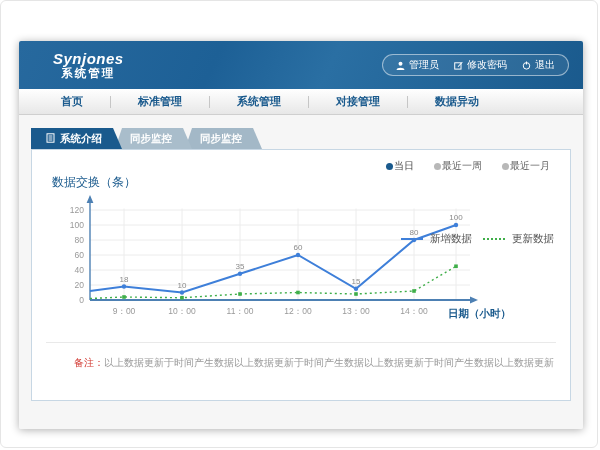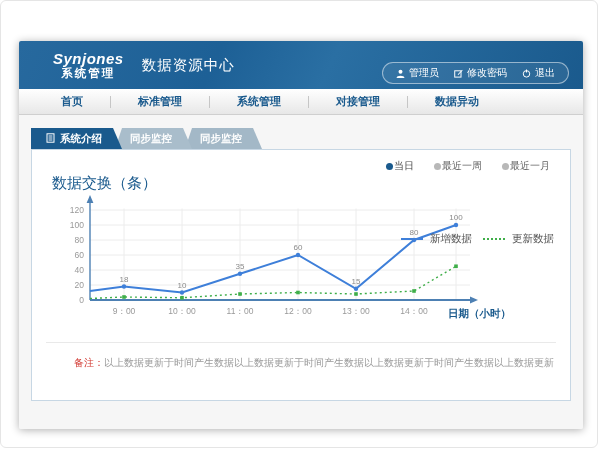--- a/index.html
+++ b/index.html
@@ -7,21 +7,21 @@
   .viewport { position:relative; width:598px; height:448px; border:1px solid #e5e5e5; border-radius:6px; background:#fff; overflow:hidden; }
 
   .card { position:absolute; left:18px; top:40px; width:564px; height:388px; background:#f6f6f6; box-shadow:0 1px 9px rgba(0,0,0,.32); border-radius:2px; overflow:hidden; }
 
   
   .header { position:relative; height:48px; background:linear-gradient(115deg,#27699e 0%,#1d6096 35%,#2a6fa3 55%,#1a5a8d 100%); display:flex; align-items:center; }
   .logo { margin-left:34px; color:#fff; text-align:center; line-height:1.05; }
   .logo-en { font-size:15px; font-weight:bold; font-style:italic; letter-spacing:.5px; }
   .logo-cn { font-size:11.5px; font-weight:bold; letter-spacing:2px; }
   .app-title { color:#fff; font-size:14.5px; margin-left:18px; letter-spacing:1px; }
-  .user-pill { position:absolute; right:14px; top:13px; height:22px; display:flex; align-items:center; gap:15px; padding:0 13px; border:1px solid rgba(255,255,255,.5); border-radius:11px; background:rgba(255,255,255,.07);margin-top:8px; }
+  .user-pill { position:absolute; right:14px; top:13px; height:22px; display:flex; align-items:center; gap:15px; padding:0 13px; border:1px solid rgba(255,255,255,.5); border-radius:11px; background:rgba(255,255,255,.07); }
   .user-item { display:flex; align-items:center; gap:4px; color:#fff; font-size:10px; cursor:pointer; }
   .user-item svg { display:block; }
 
   
   .nav { height:26px; background:linear-gradient(#ffffff,#e7e7e7); border-bottom:1px solid #cfcfcf; display:flex; align-items:center; padding-left:15px; }
   .nav-item { font-size:11px; font-weight:bold; color:#1a5a8d; padding:0 27px; cursor:pointer; }
   .nav-sep { width:1px; height:12px; background:#c6c6c6; }
 
   
   .content { position:relative; height:314px; background:#f6f6f6; }
@@ -32,21 +32,21 @@
   .tab.t3 { background:#a3b8c7; z-index:1; }
 
   .panel { position:absolute; left:12px; right:12px; top:34px; height:252px; background:#fff; border:1px solid #c7d7e4; }
 
   .range-row { position:absolute; top:9px; right:20px; display:flex; gap:20px; }
   .range-opt { display:flex; align-items:center; gap:1px; font-size:10px; color:#666; cursor:pointer; }
   .dot { width:7px; height:7px; border-radius:50%; background:#b8b8b8; }
   .range-opt.sel .dot { background:#1a5a8d; }
   .range-opt.sel { color:#444; }
 
-  .ylabel { position:absolute; left:20px; top:24px; color:#1a5a8d; font-size:15px; }
+  .ylabel { position:absolute; left:20px; top:24px; color:#1a5a8d; font-size:12px; }
   .chart-wrap { position:absolute; left:14px; top:38px; }
   svg text { font-family:"Liberation Sans", sans-serif; }
 
   .legend { position:absolute; right:16px; top:82px; display:flex; flex-direction:row; gap:11px; }
   .legend-item { display:flex; align-items:center; gap:7px; font-size:10.5px; color:#555; }
   .sample { width:22px; height:0; }
   .sample.solid { border-top:2px solid #3e7fd9; }
   .sample.dotted { border-top:2px dotted #3fae49; }
 
   .note-divider { position:absolute; left:14px; right:14px; top:192px; border-top:1px solid #e9e9e9; }
@@ -57,21 +57,20 @@
 <body>
 
 <div class="viewport">
   <div class="card">
 
     <div class="header">
       <div class="logo">
         <div class="logo-en">Synjones</div>
         <div class="logo-cn">系统管理</div>
       </div>
-      <div class="app-title">数据资源中心</div>
 
       <div class="user-pill">
         <span class="user-item">
           <span>
             <svg width="9" height="9" viewBox="0 0 10 10">
                 <circle cx="5" cy="3" r="2.2" fill="#fff"></circle>
                 <path d="M0.6 10 C0.6 6.8 9.4 6.8 9.4 10 Z" fill="#fff"></path>
               </svg>
           </span>
           <span>管理员</span>

